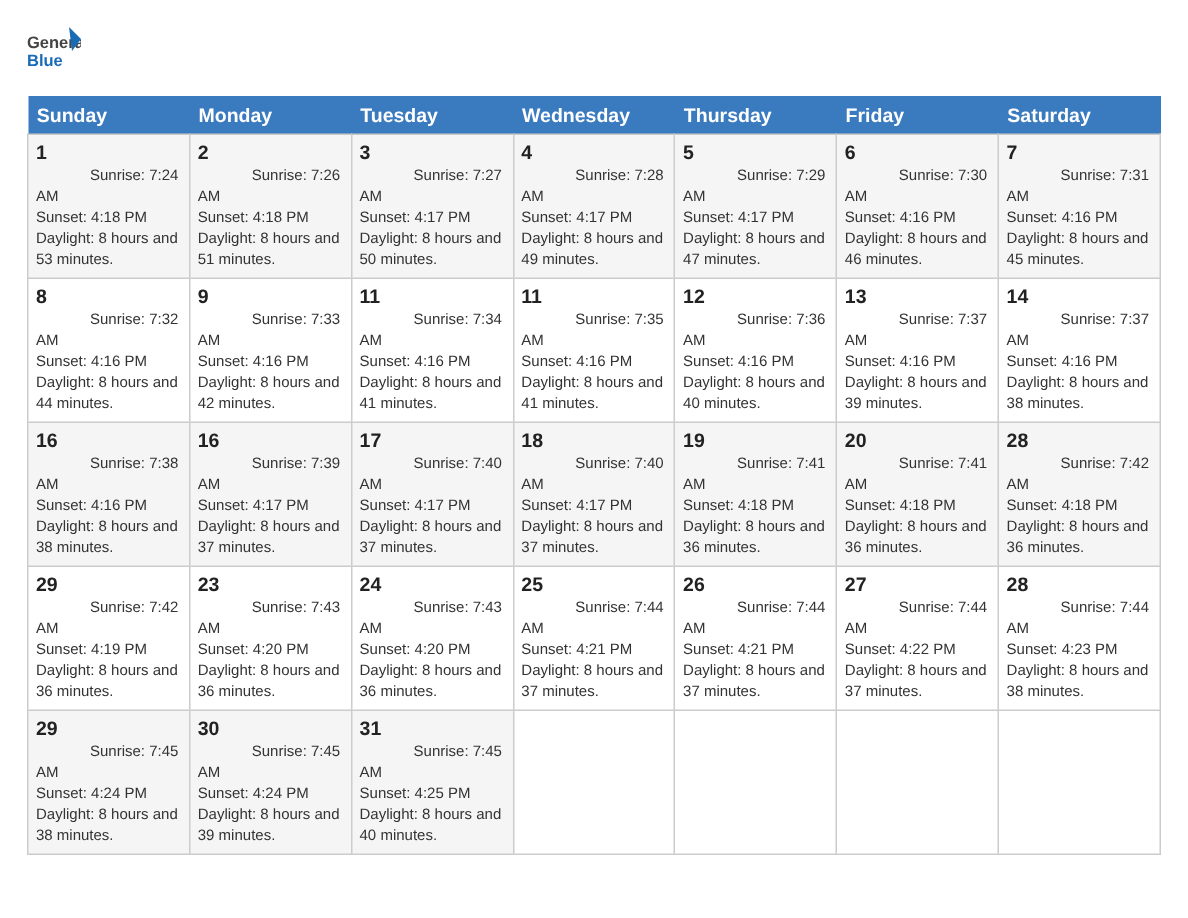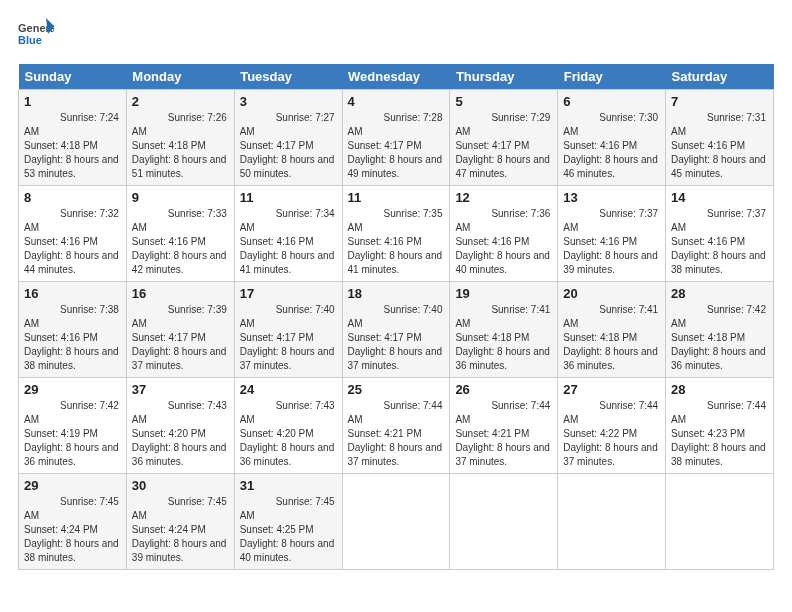--- a/index.html
+++ b/index.html
@@ -199,21 +199,21 @@
           <span class="day-num">28</span>
           <span class="day-detail">Sunrise: 7:42 AM<br>Sunset: 4:18 PM<br>Daylight: 8 hours and 36 minutes.</span>
         </td>
         </tr>
         <tr>
           <td>
           <span class="day-num">29</span>
           <span class="day-detail">Sunrise: 7:42 AM<br>Sunset: 4:19 PM<br>Daylight: 8 hours and 36 minutes.</span>
         </td>
           <td>
-          <span class="day-num">37</span>
+          <span class="day-num">23</span>
           <span class="day-detail">Sunrise: 7:43 AM<br>Sunset: 4:20 PM<br>Daylight: 8 hours and 36 minutes.</span>
         </td>
           <td>
           <span class="day-num">24</span>
           <span class="day-detail">Sunrise: 7:43 AM<br>Sunset: 4:20 PM<br>Daylight: 8 hours and 36 minutes.</span>
         </td>
           <td>
           <span class="day-num">25</span>
           <span class="day-detail">Sunrise: 7:44 AM<br>Sunset: 4:21 PM<br>Daylight: 8 hours and 37 minutes.</span>
         </td>

